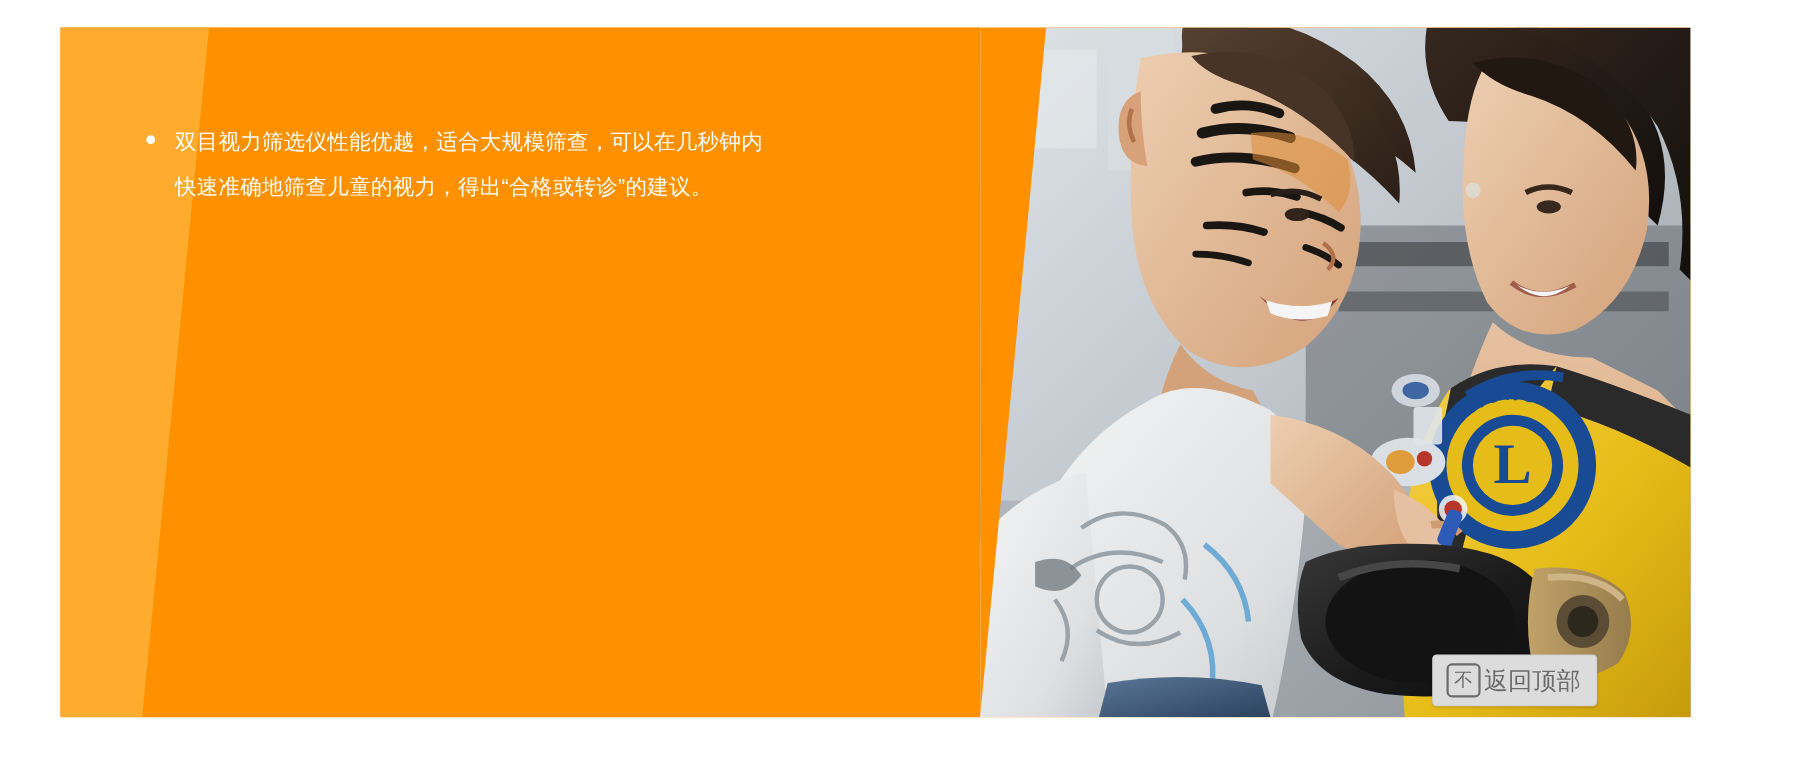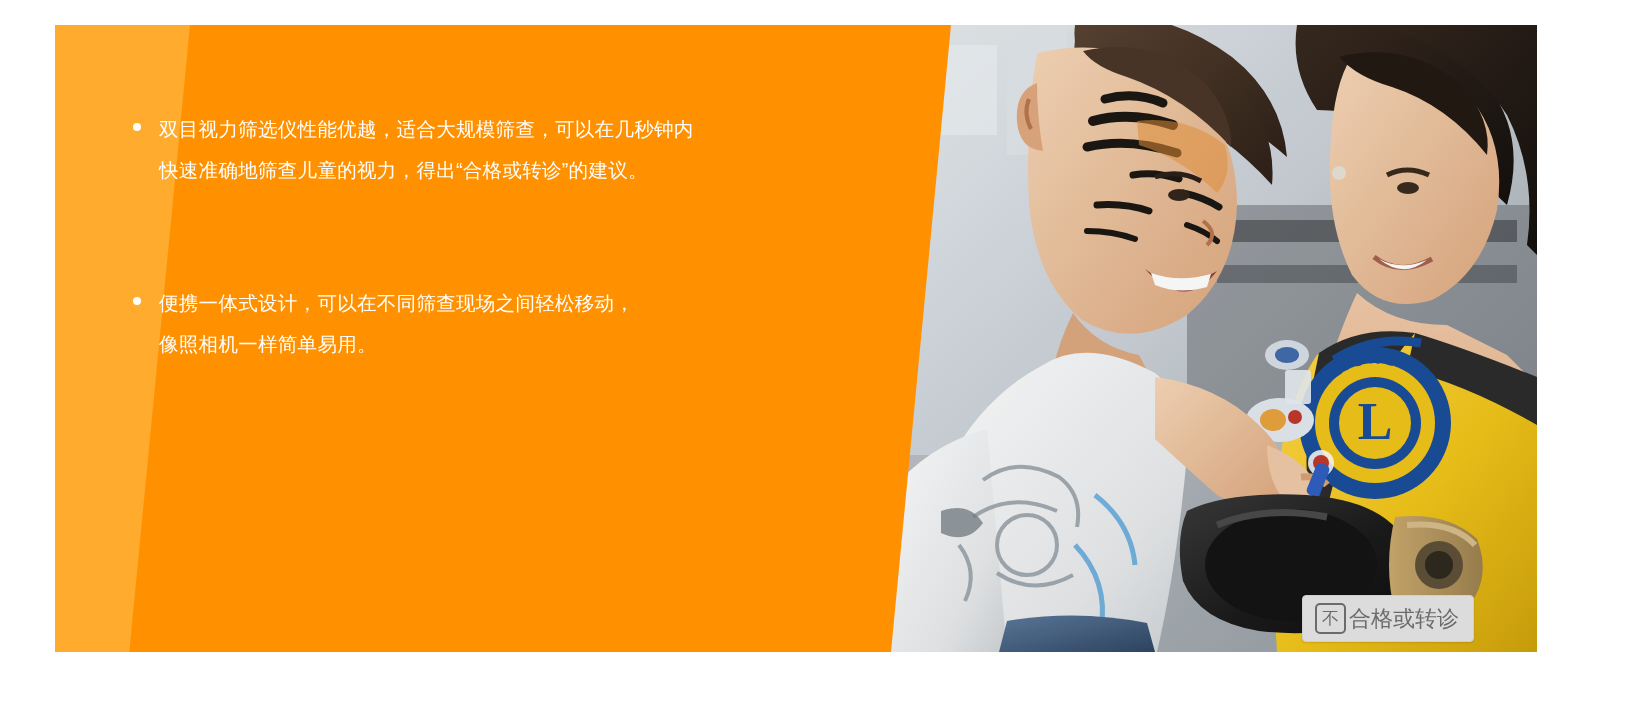--- a/index.html
+++ b/index.html
@@ -322,26 +322,21 @@
     <div class="orange-base"></div>
     <div class="orange-slant"></div>
     <div class="orange-highlight"></div>
 
     <div class="bullets">
       <div class="bullet">
         <span class="bullet-dot"></span>
         <span class="bullet-text">双目视力筛选仪性能优越，适合大规模筛查，可以在几秒钟内
 快速准确地筛查儿童的视力，得出“合格或转诊”的建议。</span>
       </div>
-      <div class="bullet">
-        <span class="bullet-dot"></span>
-        <span class="bullet-text">便携一体式设计，可以在不同筛查现场之间轻松移动，
-像照相机一样简单易用。</span>
-      </div>
     </div>
   </div>
 
   <div class="back-to-top">
     <span class="btt-icon">不</span>
-    <span class="btt-label">合格或转诊</span>
+    <span class="btt-label">返回顶部</span>
   </div>
 
 </div>
 
 </body></html>

